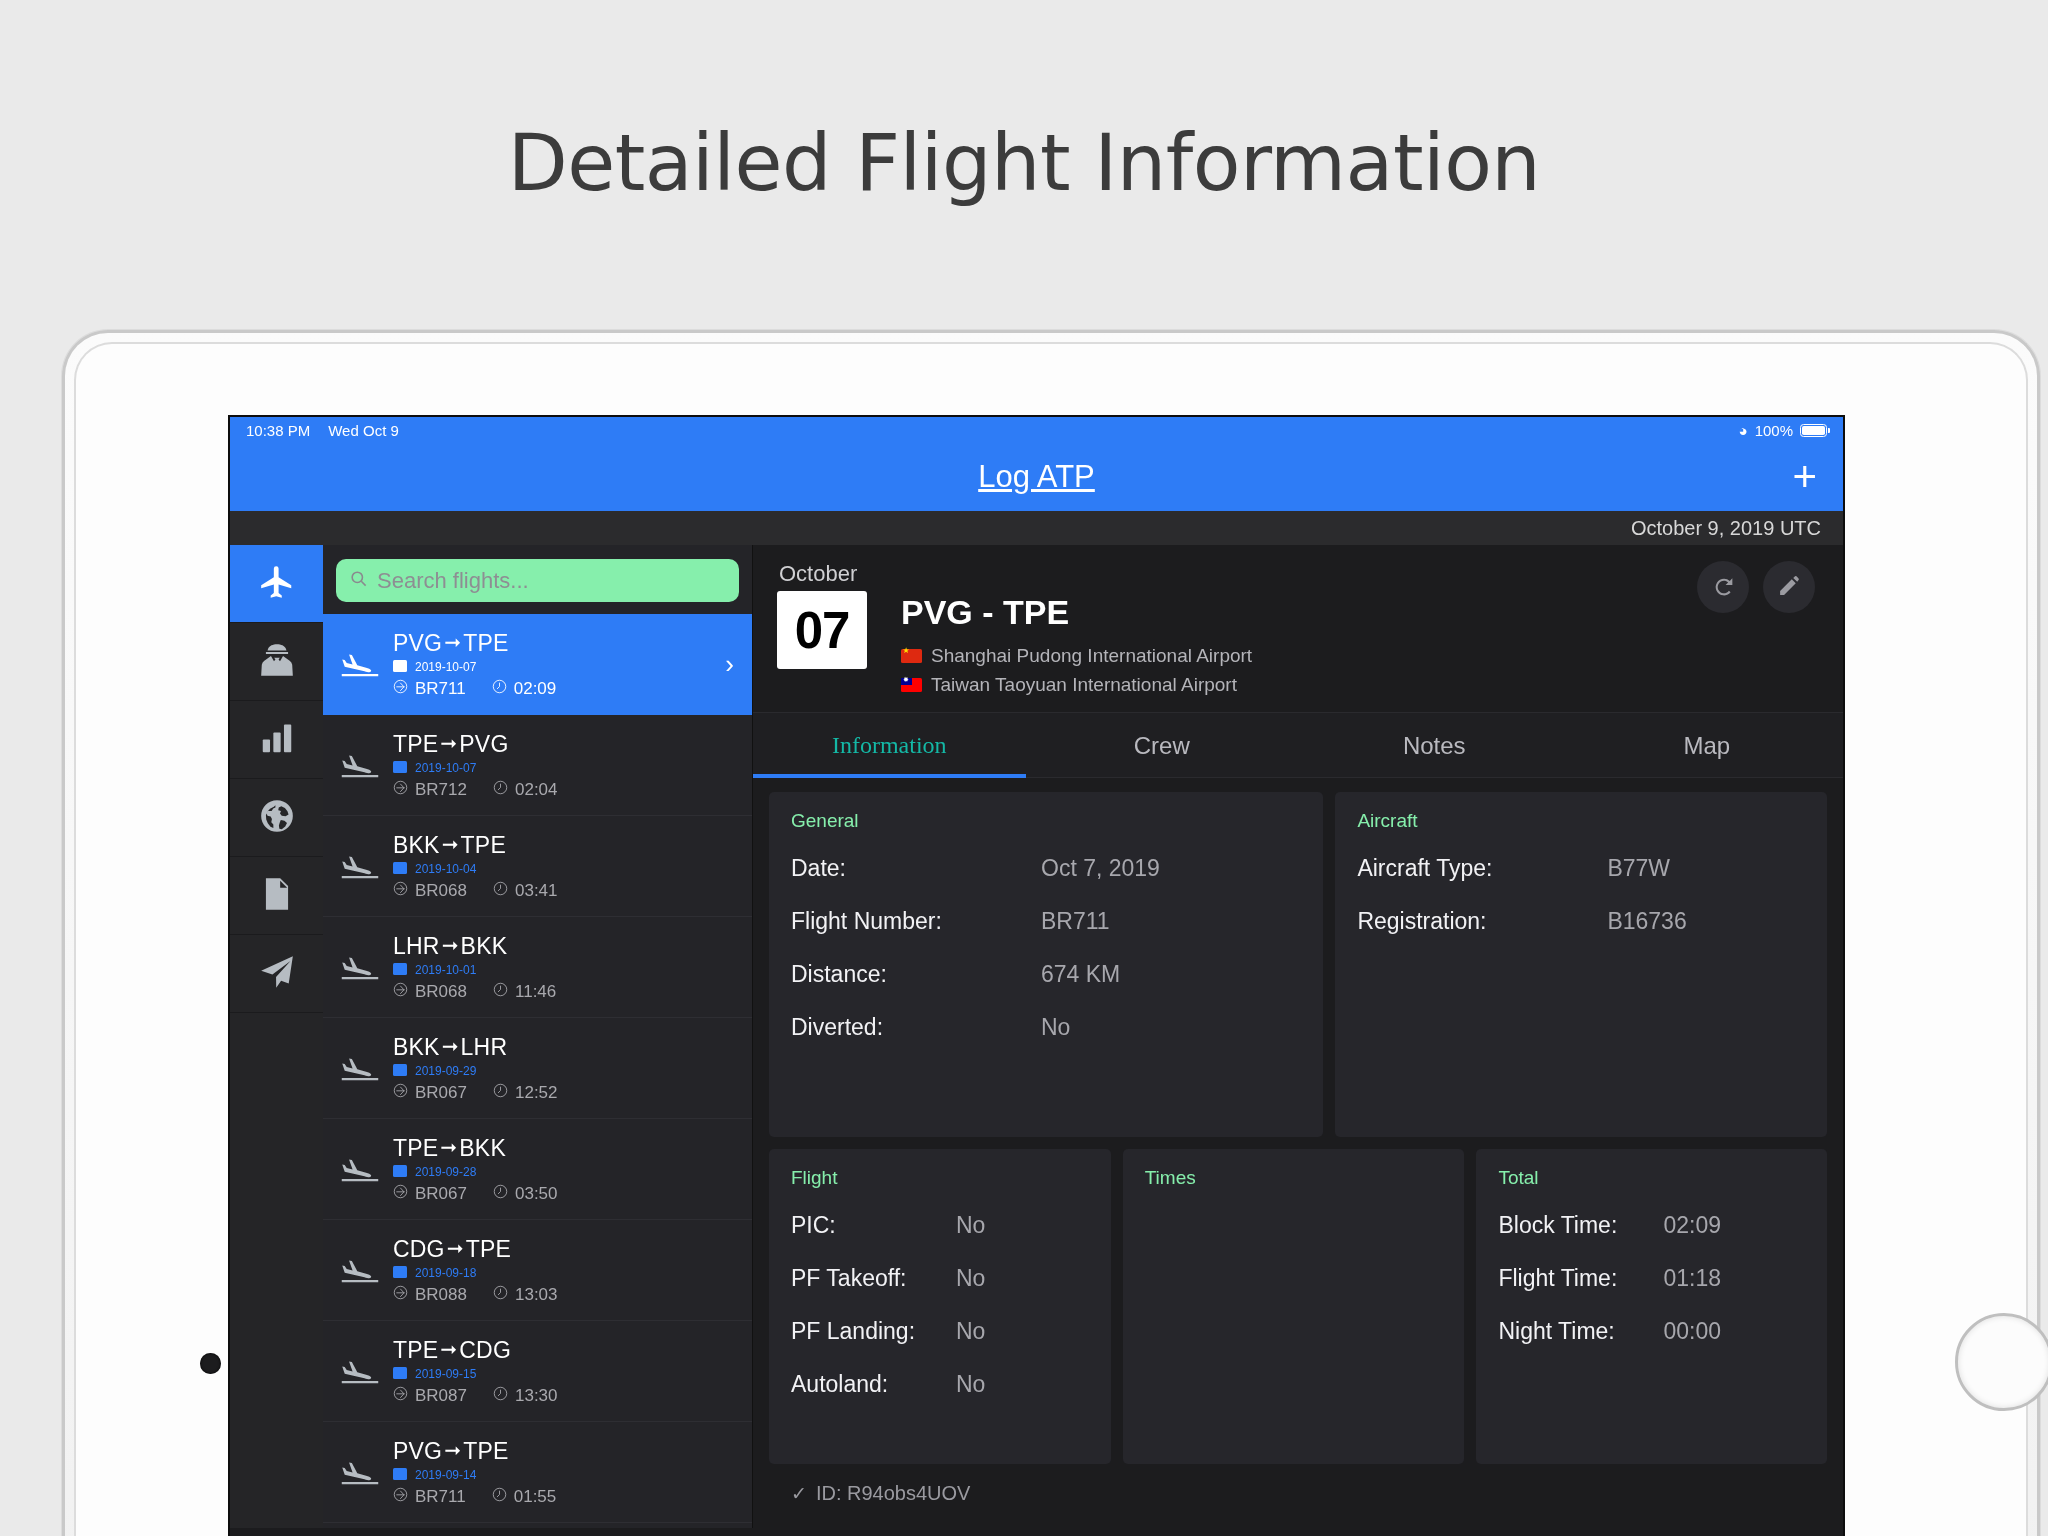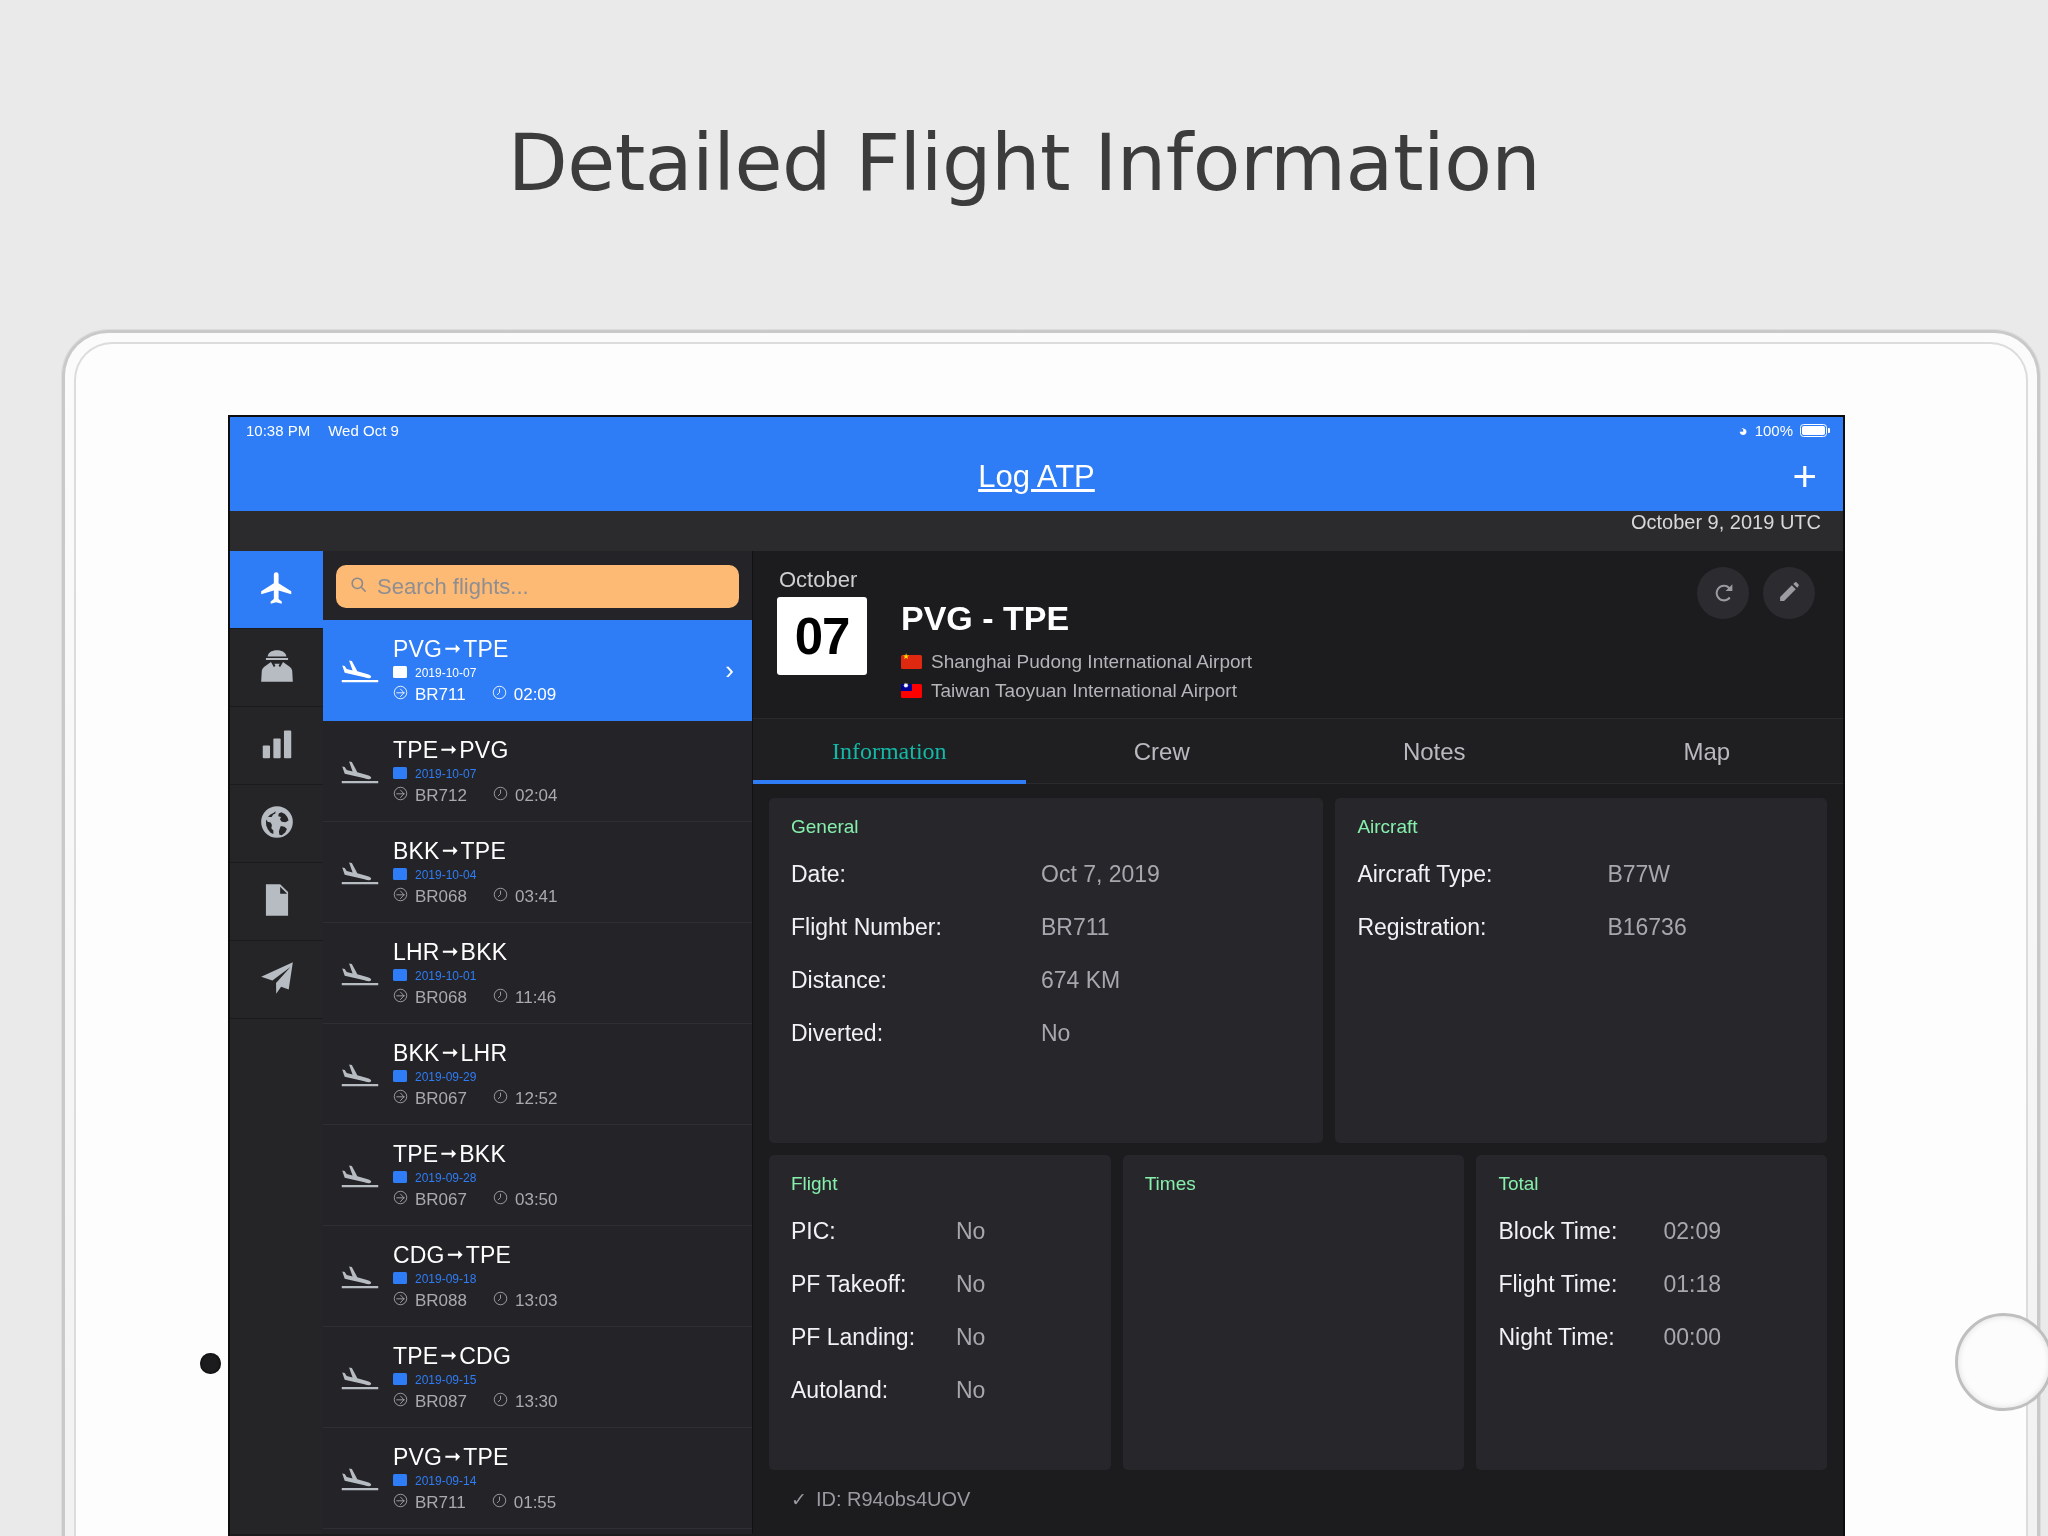--- a/index.html
+++ b/index.html
@@ -121,23 +121,24 @@
   }
   .nav-title { color: #fff; font-size: 31px; font-weight: 400; text-decoration: underline; }
   .nav-add {
     position: absolute; right: 26px; top: 50%; transform: translateY(-50%);
     color: #fff; font-size: 42px; line-height: 1; font-weight: 300;
     cursor: pointer;
   }
 
   
   .date-strip {
-    height: 40px;
+    height: 34px;
     background: #2b2b2d;
     display: flex;
+    align-items: center;
     justify-content: flex-end;
     padding-right: 22px;
     color: #d8d8d8;
     font-size: 20px;
   }
 
   
   .main {
     display: flex;
     height: calc(100% - 136px);
@@ -171,21 +172,21 @@
     border-right: 1px solid #111;
     display: flex;
     flex-direction: column;
     overflow: hidden;
   }
   .search-wrap {
     padding: 14px 13px 12px 13px;
     background: #242428;
   }
   .search-box {
-    background: #fdba74;
+    background: #86efac;
     border-radius: 10px;
     height: 43px;
     display: flex;
     align-items: center;
     padding: 0 13px;
     gap: 9px;
   }
   .search-box svg { width: 19px; height: 19px; stroke: #8a8a8e; fill: none; stroke-width: 2; }
   .search-input {
     border: none; outline: none; background: transparent;

